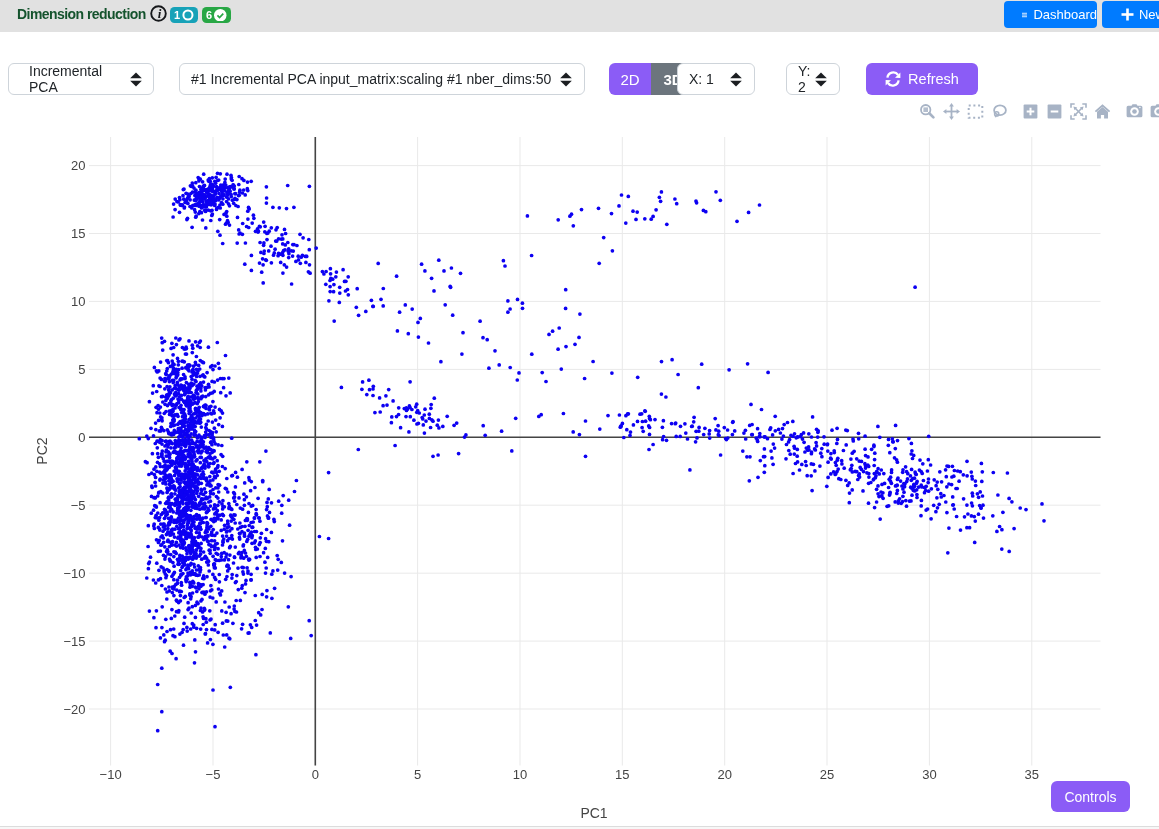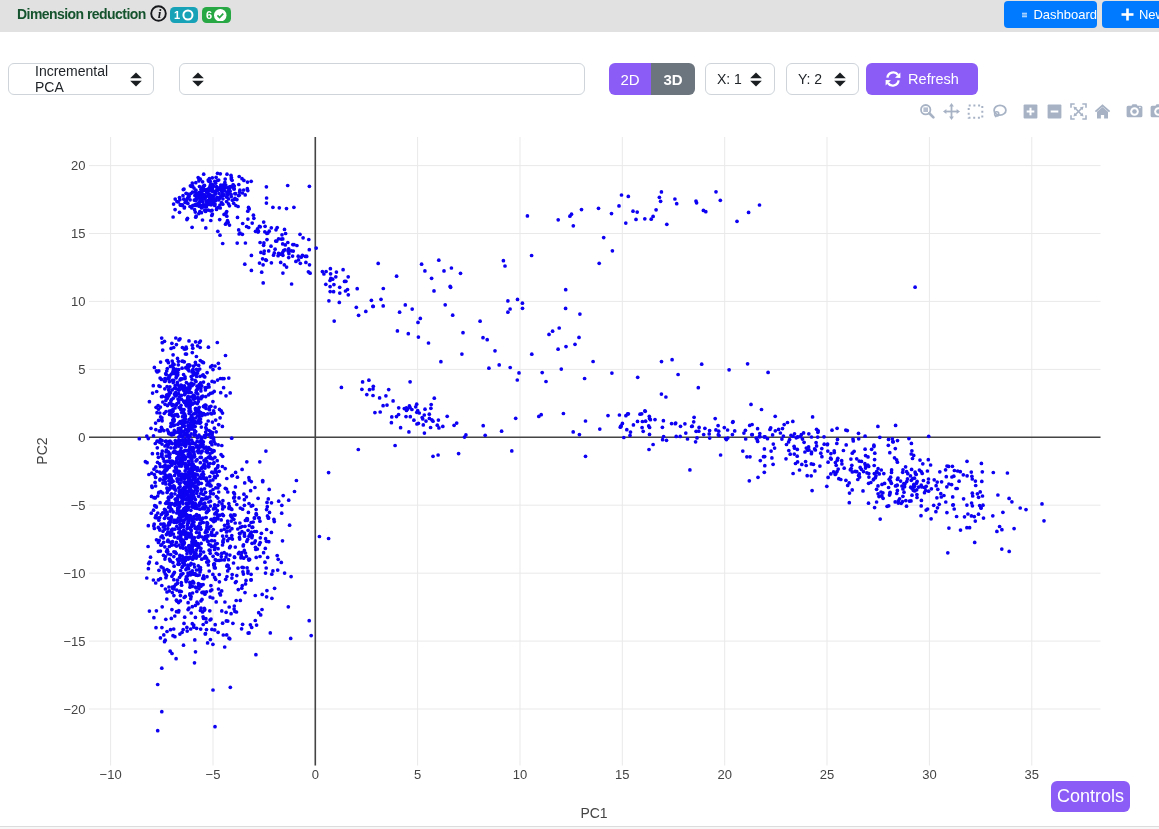--- a/index.html
+++ b/index.html
@@ -3457,48 +3457,49 @@
         <line x1="0" y1="6" x2="14" y2="6"></line>
         <line x1="0" y1="10.5" x2="14" y2="10.5"></line>
       </g>
     </svg>Dashboard</div>
 <div class="tbtn" style="left:1102px;width:64px"><svg width="13" height="13" viewBox="0 0 13 13" style="margin-right:5px">
       <g stroke="#fff" stroke-width="2.6">
         <line x1="6.5" y1="0.5" x2="6.5" y2="12.5"></line>
         <line x1="0.5" y1="6.5" x2="12.5" y2="6.5"></line>
       </g>
     </svg>New</div>
-<div class="sel" style="left:8px;width:146px;padding:0 10px 0 26px">
+<div class="sel" style="left:8px;width:146px;padding:0 10px 0 20px">
     <span>Incremental PCA</span>
     <svg width="14" height="15" viewBox="0 0 14 15" style="flex:0 0 auto">
       <path d="M7 0.5L12.8 6.2H1.2z" fill="#1b1e21"></path>
       <path d="M7 14.5L12.8 8.8H1.2z" fill="#1b1e21"></path>
     </svg>
   </div>
 <div class="sel" style="left:179px;width:406px">
+    <span>#1 Incremental PCA input_matrix:scaling #1 nber_dims:50</span>
     <svg width="14" height="15" viewBox="0 0 14 15" style="flex:0 0 auto">
       <path d="M7 0.5L12.8 6.2H1.2z" fill="#1b1e21"></path>
       <path d="M7 14.5L12.8 8.8H1.2z" fill="#1b1e21"></path>
     </svg>
   </div>
 <div class="grpbtn blue" style="left:609px;width:42px;border-radius:6px 0 0 6px">2D</div>
 <div class="grpbtn gray" style="left:651px;width:44px;border-radius:0 6px 6px 0">3D</div>
-<div class="sel" style="left:705px;width:70px">
+<div class="sel" style="left:677px;width:78px">
     <span>X: 1</span>
     <svg width="14" height="15" viewBox="0 0 14 15" style="flex:0 0 auto">
       <path d="M7 0.5L12.8 6.2H1.2z" fill="#1b1e21"></path>
       <path d="M7 14.5L12.8 8.8H1.2z" fill="#1b1e21"></path>
     </svg>
   </div>
-<div class="sel" style="left:786px;width:73px">
+<div class="sel" style="left:786px;width:54px">
     <span>Y: 2</span>
     <svg width="14" height="15" viewBox="0 0 14 15" style="flex:0 0 auto">
       <path d="M7 0.5L12.8 6.2H1.2z" fill="#1b1e21"></path>
       <path d="M7 14.5L12.8 8.8H1.2z" fill="#1b1e21"></path>
     </svg>
   </div>
 <div class="grpbtn blue" style="left:866px;width:112px;border-radius:6px;font-size:14.5px"><svg width="16" height="16" viewBox="0 0 16 16" style="margin-right:7px">
       <path d="M2.4 6.6A5.9 5.9 0 0 1 13.1 4.0" fill="none" stroke="#fff" stroke-width="2.3"></path>
       <path d="M15.4 1.5v5.4l-5.4-.2z" fill="#fff"></path>
       <path d="M13.6 9.4A5.9 5.9 0 0 1 2.9 12.0" fill="none" stroke="#fff" stroke-width="2.3"></path>
       <path d="M0.6 14.5V9.1l5.4.2z" fill="#fff"></path>
     </svg>Refresh</div>
-<div class="grpbtn blue" style="left:1051px;top:781px;width:79px;height:31px;border-radius:6px;font-size:18px">Controls</div>
+<div class="grpbtn blue" style="left:1051px;top:781px;width:79px;height:31px;border-radius:6px;font-size:14px">Controls</div>
 <div style="position:absolute;left:0;top:826px;width:1159px;height:3px;border-top:1px solid #dcdcdc;background:#f7f7f7"></div>
 </body></html>

